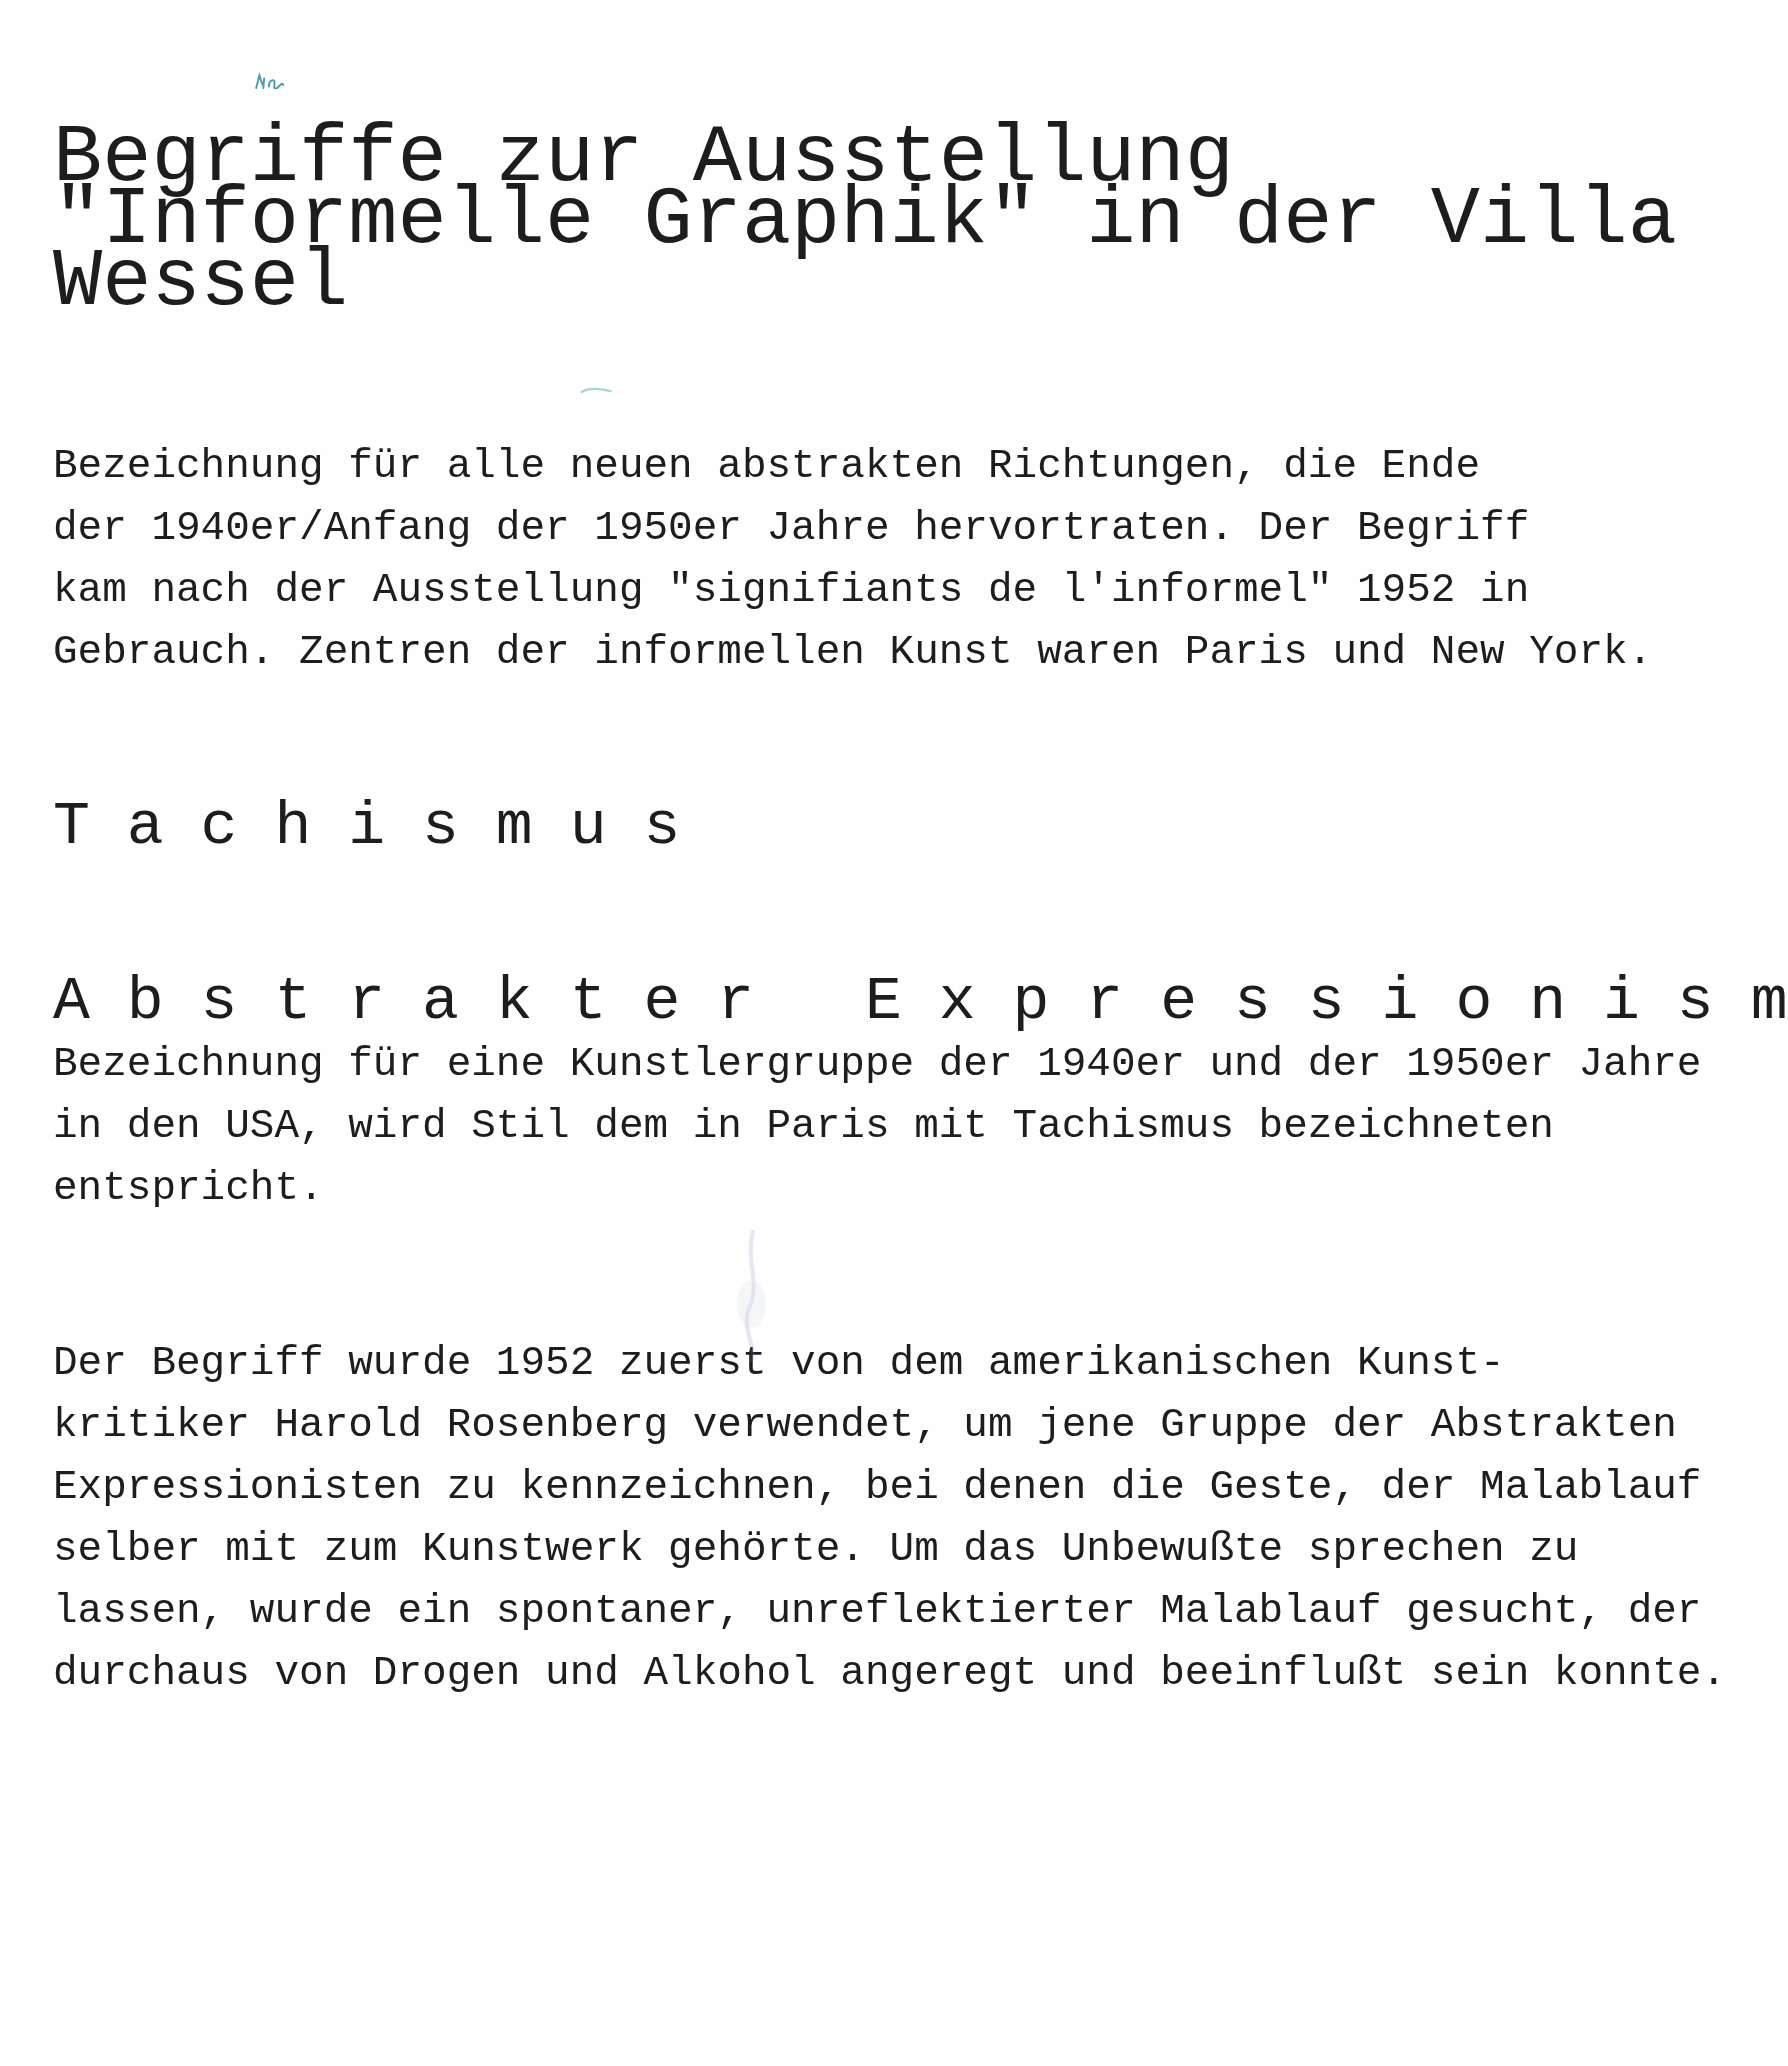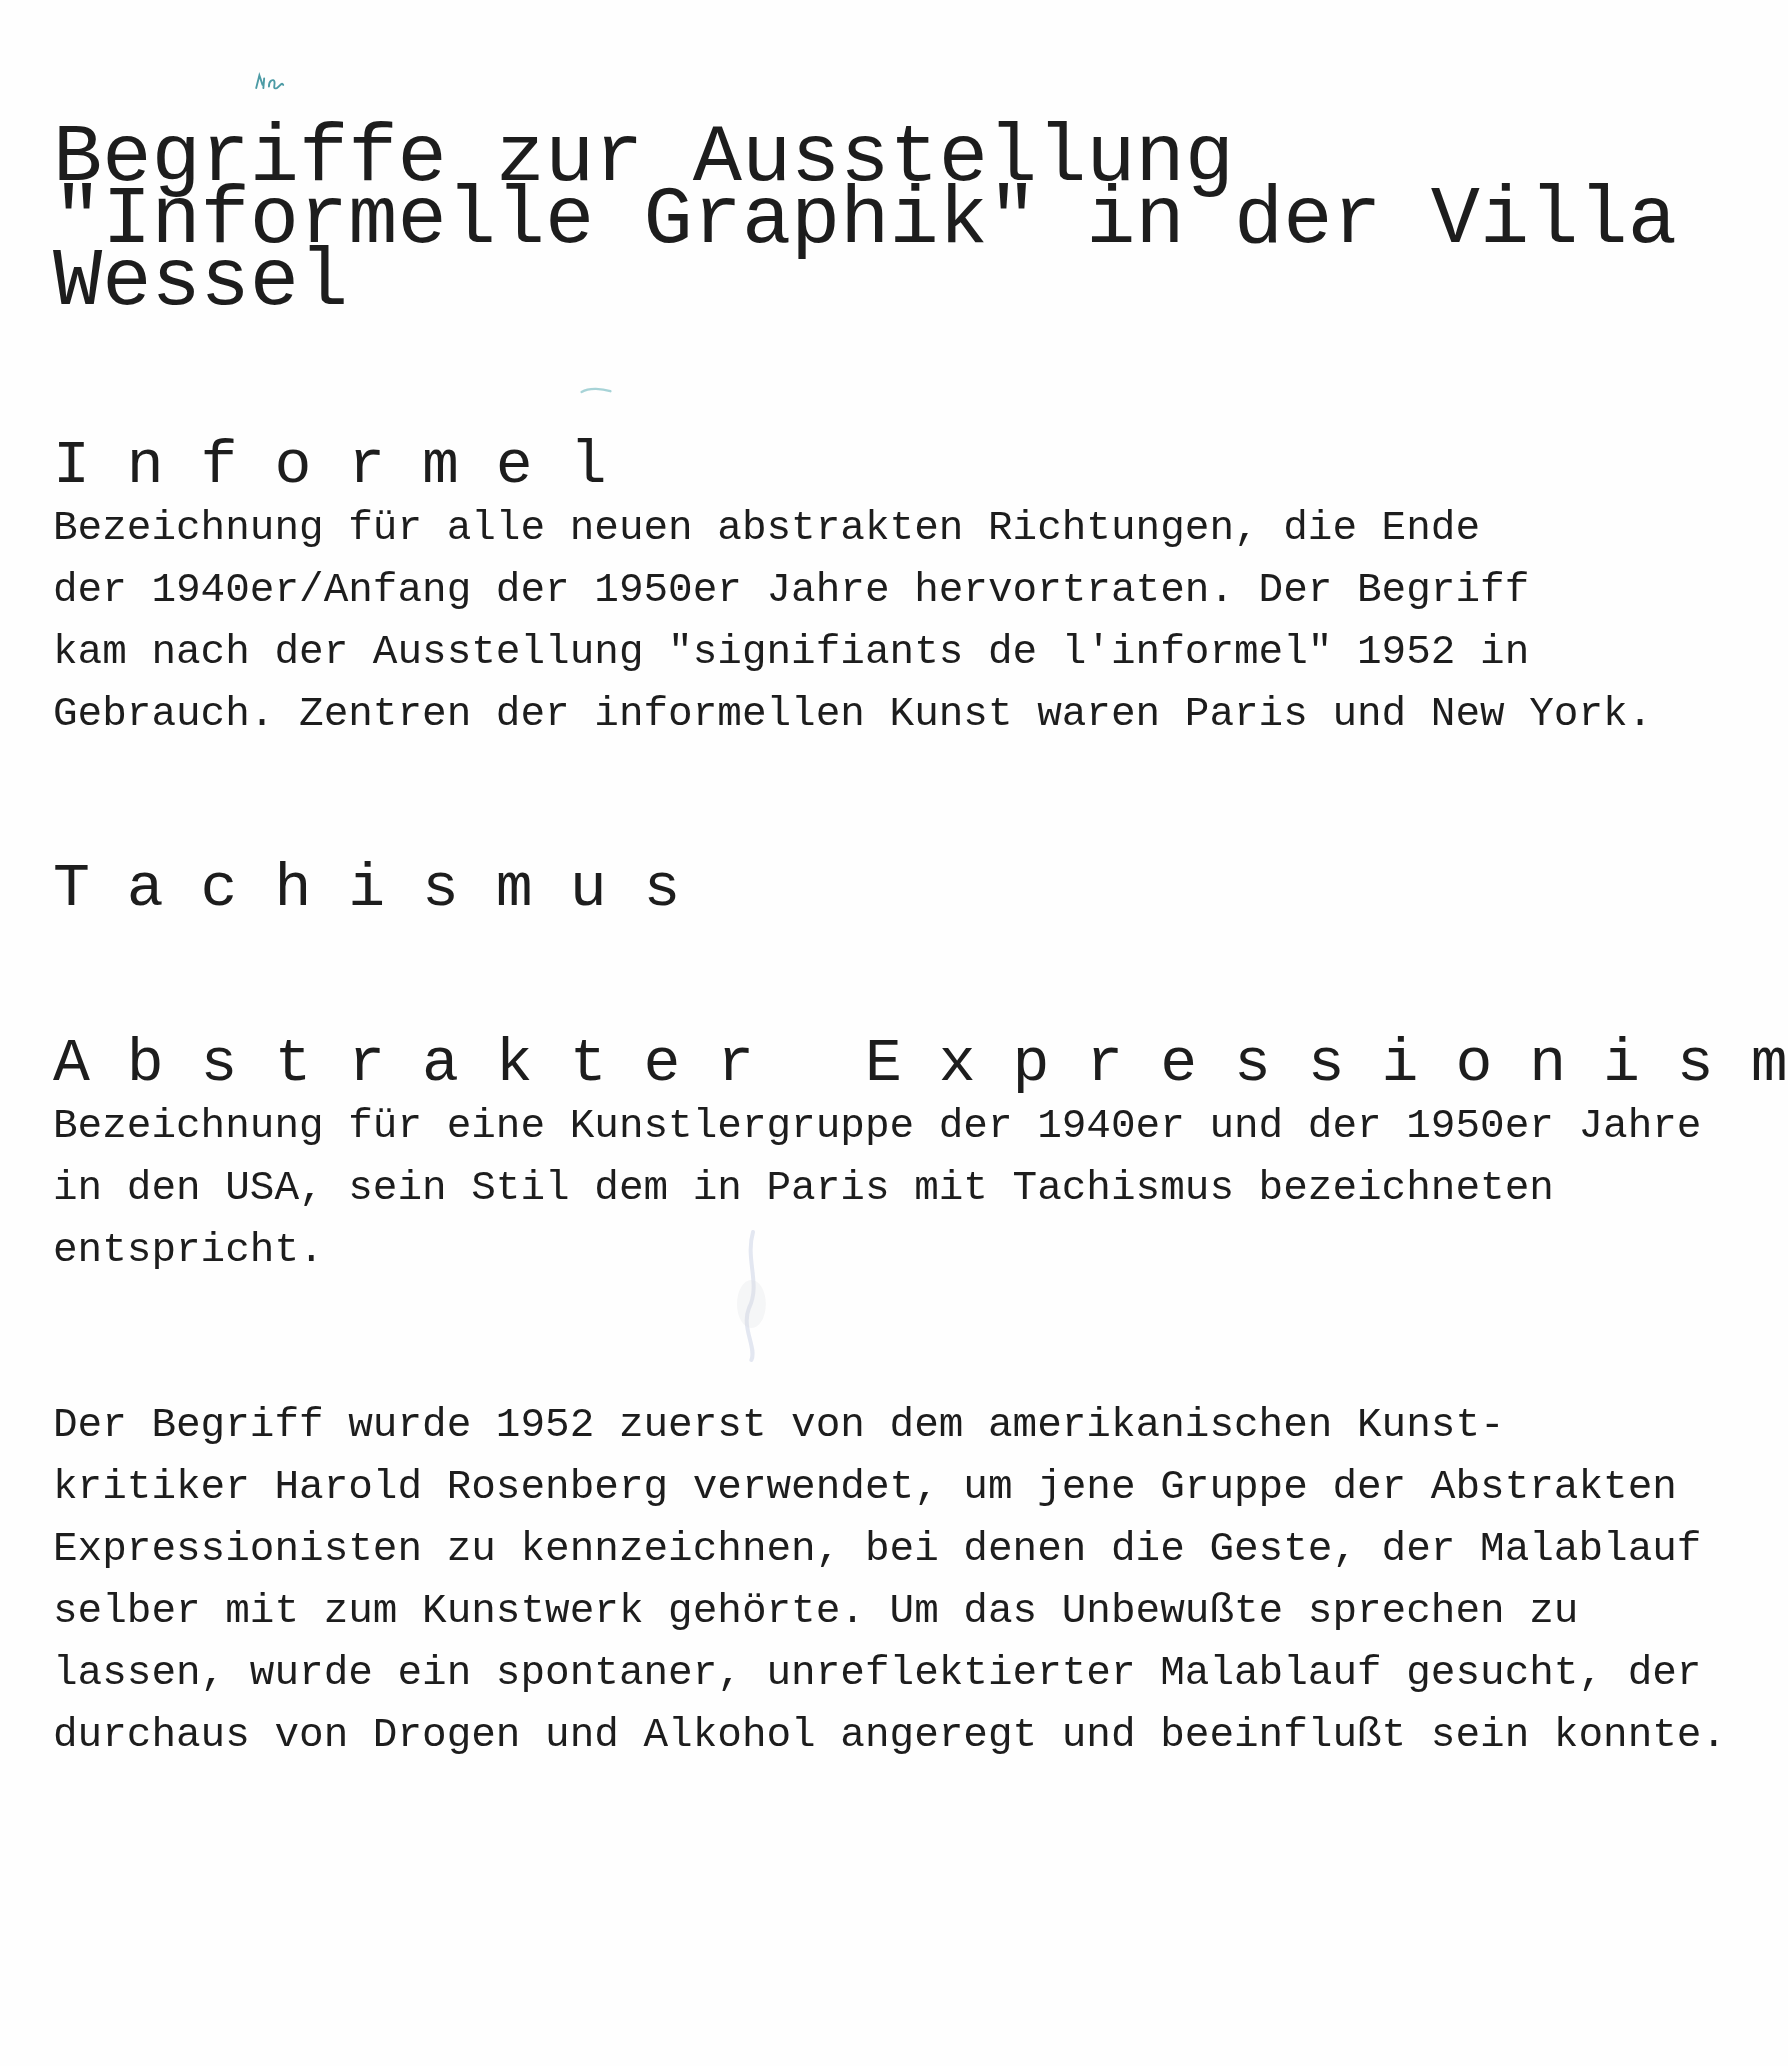--- a/index.html
+++ b/index.html
@@ -63,35 +63,34 @@
   </svg>
 
   <svg class="ink-mark ink-smudge" width="96" height="136" viewBox="0 0 120 170">
     <path d="M60 5 C50 40 70 70 55 100 C45 125 65 150 58 165" fill="none" stroke="#6b7fb5" stroke-width="5" stroke-linecap="round" opacity="0.6"></path>
     <ellipse cx="58" cy="95" rx="18" ry="30" fill="#8a8f9a" opacity="0.25"></ellipse>
   </svg>
 
   <h1 class="doc-title">Begriffe zur Ausstellung "Informelle Graphik" in der Villa Wessel</h1>
 
   <section class="term-section">
-    <h2 class="term-heading">I n f o r m e l</h2>
     <p class="term-body">Bezeichnung für alle neuen abstrakten Richtungen, die Ende
 der 1940er/Anfang der 1950er Jahre hervortraten. Der Begriff
 kam nach der Ausstellung "signifiants de l'informel" 1952 in
 Gebrauch. Zentren der informellen Kunst waren Paris und New York.</p>
   </section>
 
   <section class="term-section">
     <h2 class="term-heading">T a c h i s m u s</h2>
   </section>
 
   <section class="term-section">
     <h2 class="term-heading">A b s t r a k t e r   E x p r e s s i o n i s m u s</h2>
     <p class="term-body">Bezeichnung für eine Kunstlergruppe der 1940er und der 1950er Jahre
-in den USA, sein Stil dem in Paris mit Tachismus bezeichneten
+in den USA, wird Stil dem in Paris mit Tachismus bezeichneten
 entspricht.</p>
   </section>
 
   <section class="term-section">
     <p class="term-body">Der Begriff wurde 1952 zuerst von dem amerikanischen Kunst-
 kritiker Harold Rosenberg verwendet, um jene Gruppe der Abstrakten
 Expressionisten zu kennzeichnen, bei denen die Geste, der Malablauf
 selber mit zum Kunstwerk gehörte. Um das Unbewußte sprechen zu
 lassen, wurde ein spontaner, unreflektierter Malablauf gesucht, der
 durchaus von Drogen und Alkohol angeregt und beeinflußt sein konnte.</p>

